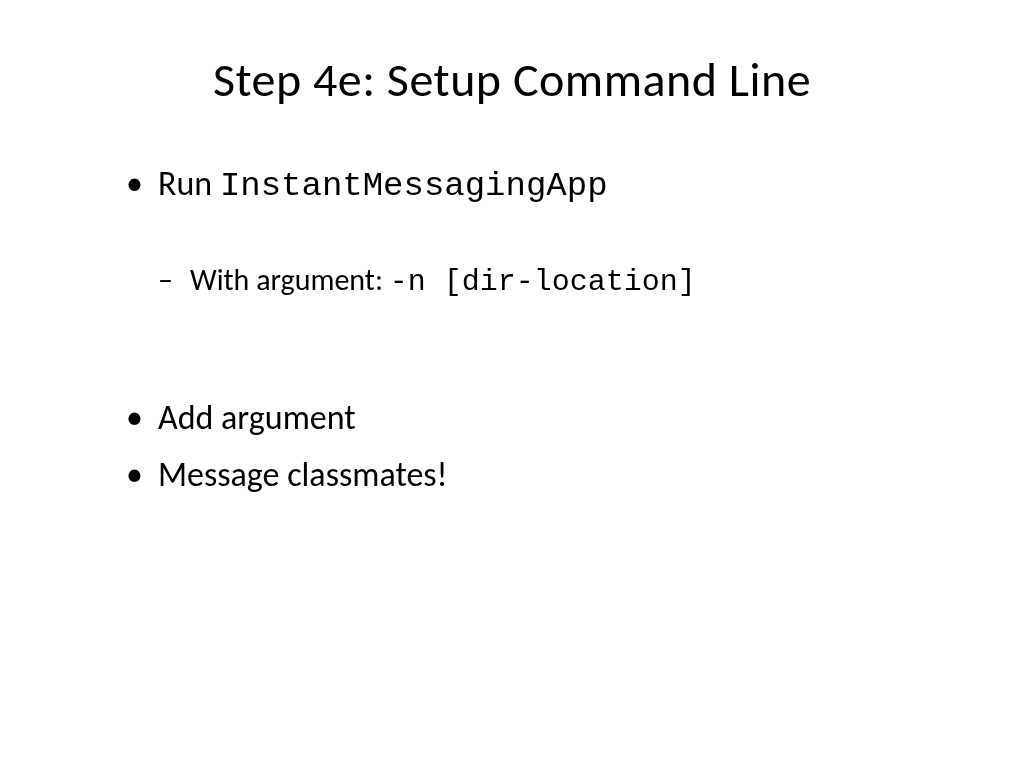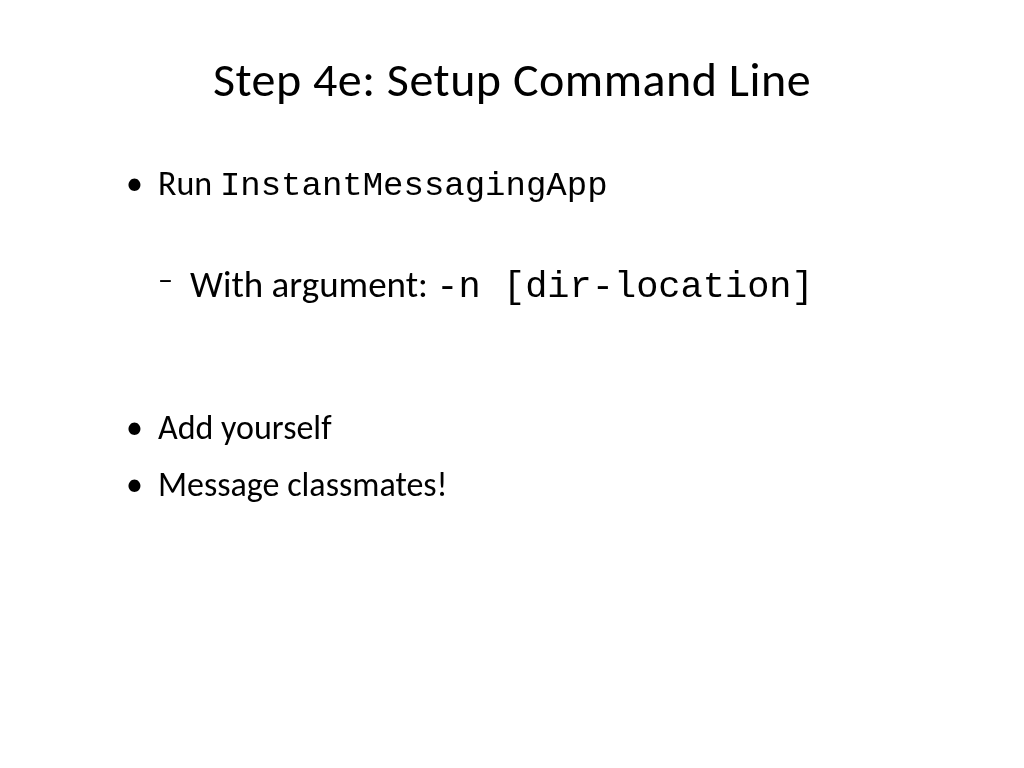--- a/index.html
+++ b/index.html
@@ -45,21 +45,21 @@
       position: absolute;
       left: 0;
       top: 0;
       font-size: 34px;
     }
     ul.level2 {
       list-style: none;
       margin-top: 6px;
     }
     ul.level2 > li {
-      font-size: 37px;
+      font-size: 30px;
       line-height: 1.45;
       position: relative;
       padding-left: 32px;
       margin-bottom: 8px;
       margin-top: 47px;
     }
     ul.level2 > li::before {
       content: "–";
       position: absolute;
       left: 0;
@@ -85,20 +85,20 @@
         <ul class="level2">
           <li>
             <span>With argument: </span><span class="mono">-n [dir-location]</span>
           </li>
         </ul>
       </li>
     </ul>
     <div class="gap"></div>
     <ul class="level1">
       <li>
-        <span>Add yourself</span>
+        <span>Add argument</span>
       </li>
       <li>
         <span>Message classmates!</span>
       </li>
     </ul>
   </div>
 </div>
 
 </body></html>

